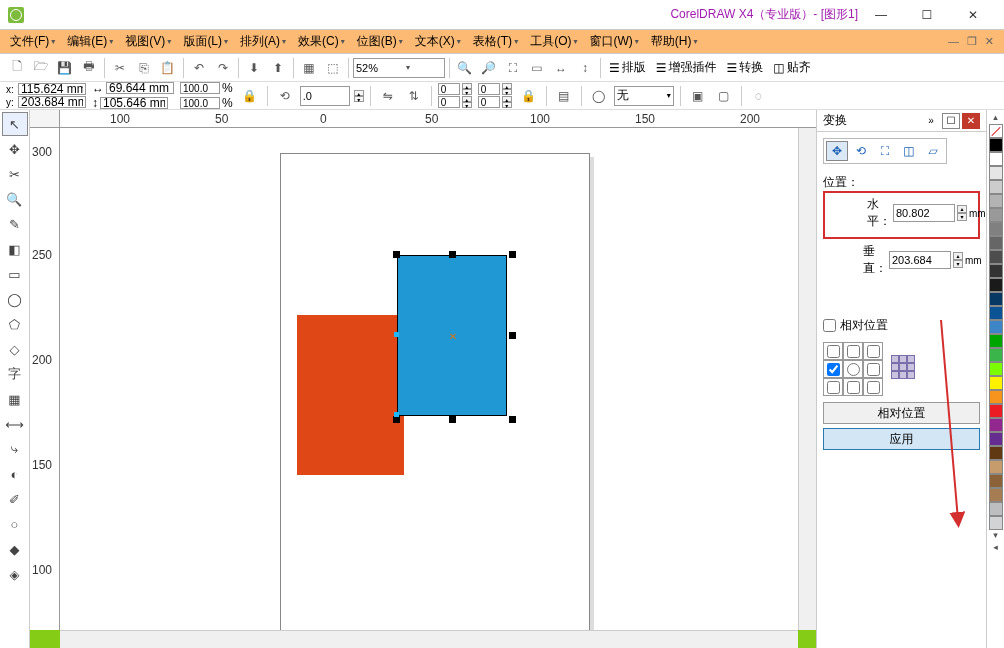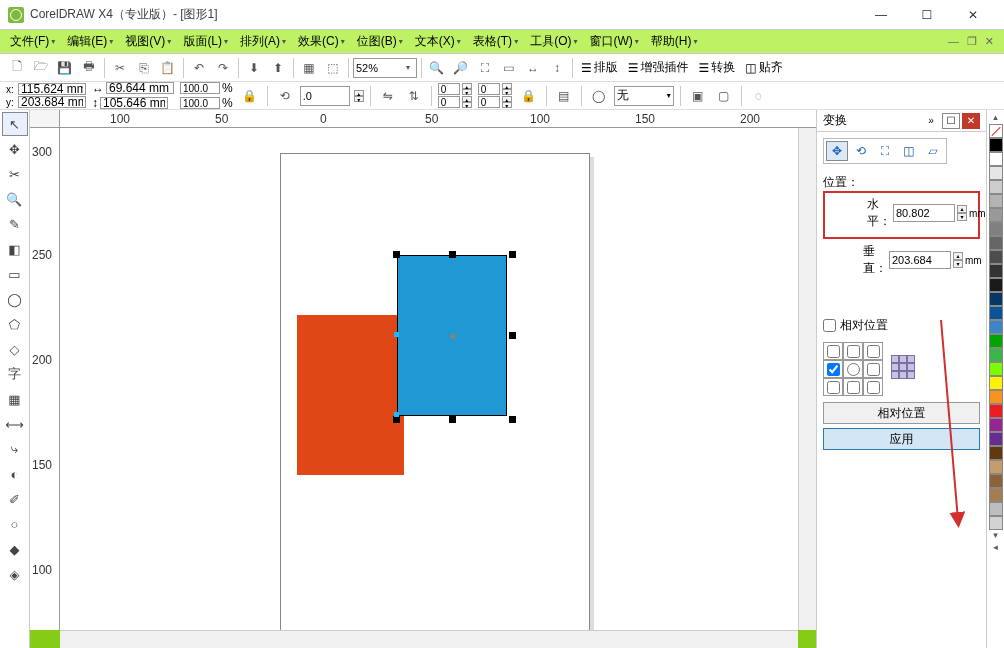--- a/index.html
+++ b/index.html
@@ -1,32 +1,32 @@
 <!DOCTYPE html>
 <html><head>
 <meta charset="utf-8">
 <style>
 *{margin:0;padding:0;box-sizing:border-box;font-family:"Microsoft YaHei",SimSun,Arial,sans-serif;font-size:12px;}
 body{background:#fff;width:1004px;height:648px;overflow:hidden;position:relative;}
 .titlebar{height:30px;background:#fff;border-bottom:1px solid #ccc;display:flex;align-items:center;padding:0 8px;}
 .titlebar .icon{width:16px;height:16px;background:#7dbb3d;border-radius:2px;margin-right:6px;position:relative;}
 .titlebar .icon::before{content:"";position:absolute;width:10px;height:10px;border:1px solid #fff;border-radius:50%;top:2px;left:2px;}
-.titlebar .title{flex:1;color:#404040;}
+.titlebar .title{flex:1;color:#a21caf;text-align:right;}
 .titlebar .winbtns{display:flex;gap:0;}
 .titlebar .winbtn{width:46px;height:30px;display:flex;align-items:center;justify-content:center;color:#333;cursor:pointer;}
-.menubar{height:24px;background:#bef264;display:flex;align-items:center;padding:0 6px;gap:4px;border-bottom:1px solid #ccc;}
+.menubar{height:24px;background:#fdba74;display:flex;align-items:center;padding:0 6px;gap:4px;border-bottom:1px solid #ccc;}
 .menubar .menu{padding:2px 4px;cursor:pointer;display:flex;align-items:center;gap:2px;}
 .menubar .menu .drop{font-size:8px;color:#555;}
 .menubar .mdi{margin-left:auto;display:flex;gap:8px;padding-right:4px;}
 .menubar .mdi span{cursor:pointer;color:#666;font-size:11px;}
 .toolbar1{height:28px;background:#fff;display:flex;align-items:center;padding:0 6px;gap:2px;border-bottom:1px solid #ddd;}
 .toolbar2{height:28px;background:#fff;display:flex;align-items:center;padding:0 6px;gap:4px;border-bottom:1px solid #ddd;}
 .tbtn{width:22px;height:22px;display:flex;align-items:center;justify-content:center;cursor:pointer;color:#555;border:1px solid transparent;}
 .sep{width:1px;height:20px;background:#ccc;margin:0 2px;}
-.zoom-combo{width:64px;height:20px;border:1px solid #999;display:flex;align-items:center;padding:7px 2px;}
+.zoom-combo{width:92px;height:20px;border:1px solid #999;display:flex;align-items:center;padding:7px 2px;}
 .zoom-combo input{border:none;width:50px;outline:none;font-size:11px;}
 .zoom-combo .drop{font-size:8px;color:#555;cursor:pointer;}
 .tbtnlabel{display:flex;align-items:center;gap:2px;padding:0 4px;cursor:pointer;}
 .coord-group{display:flex;flex-direction:column;gap:1px;margin-right:2px;}
 .coord-row{display:flex;align-items:center;gap:2px;}
 .coord-row label{width:10px;font-size:10px;}
 .coord-input{width:68px;height:12px;border:1px solid #999;font-size:12px;padding:0 2px;}
 .spinner{display:flex;flex-direction:column;}
 .spinner span{width:10px;height:6px;font-size:6px;line-height:6px;text-align:center;border:1px solid #999;cursor:pointer;background:#f5f5f5;}
 .pct-input{width:40px;height:12px;border:1px solid #999;font-size:10px;padding:0 2px;}

